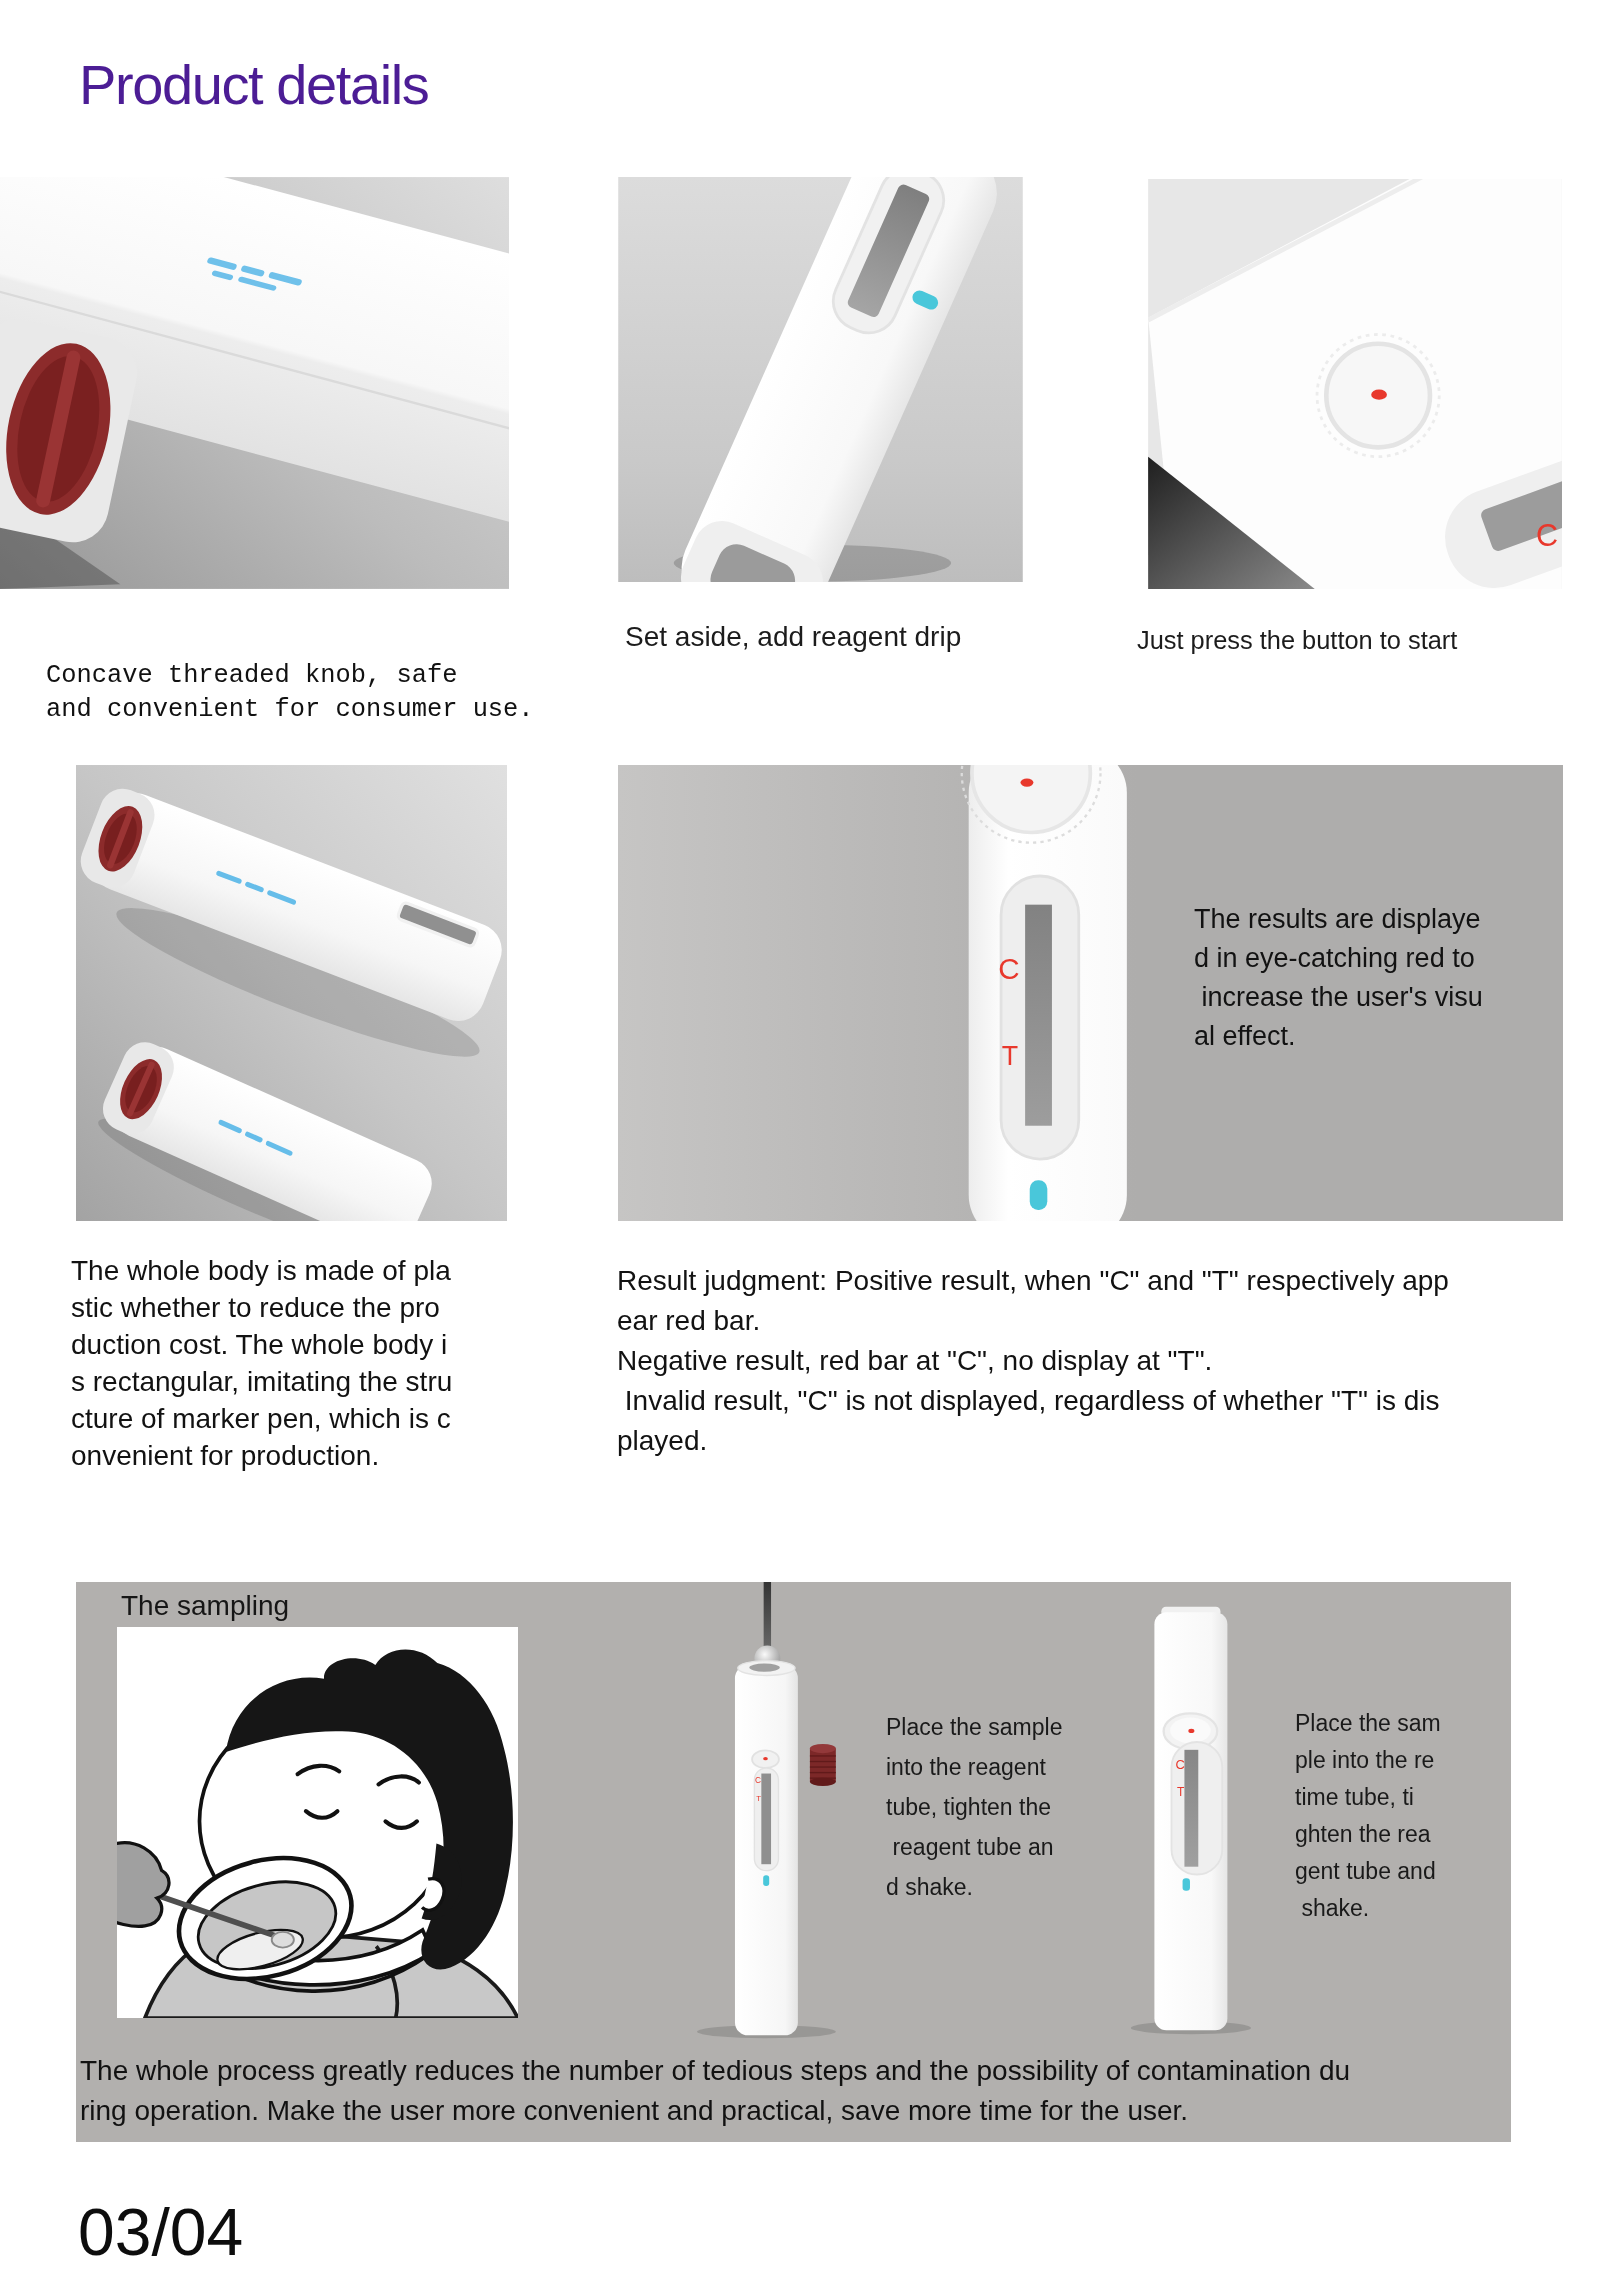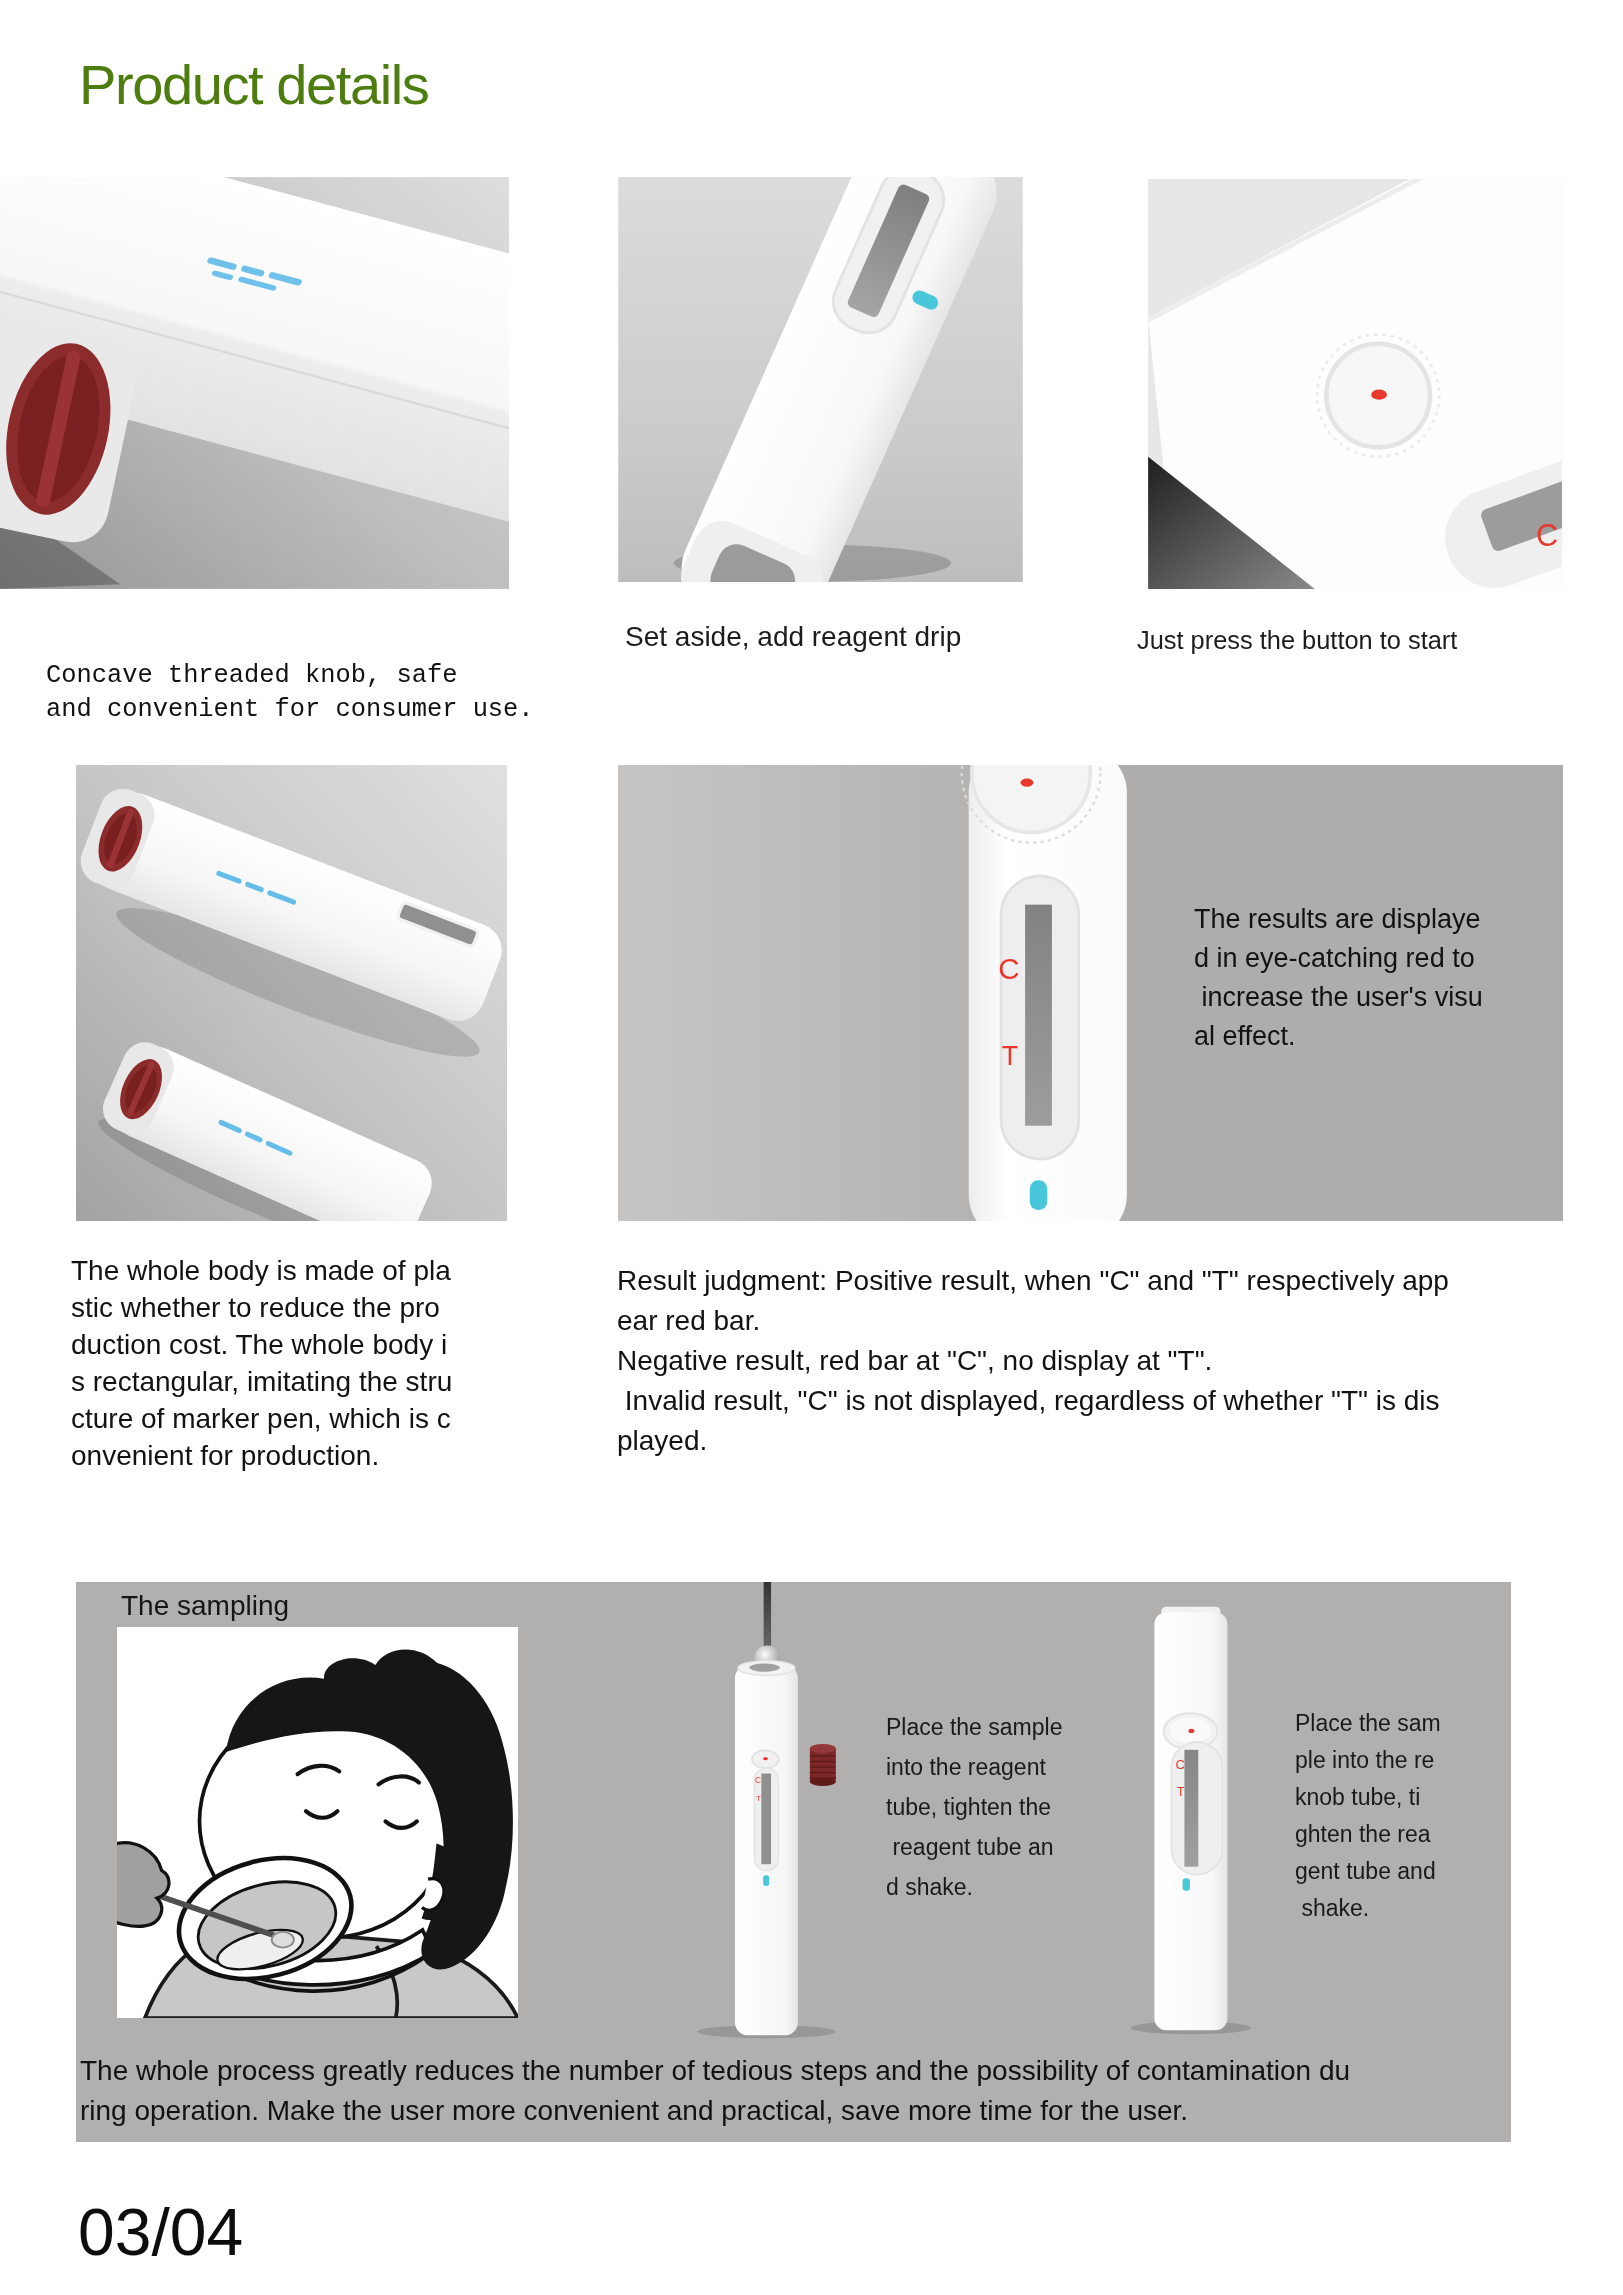--- a/index.html
+++ b/index.html
@@ -3,21 +3,21 @@
 <meta charset="utf-8">
 <style>
   html,body{margin:0;padding:0;background:#ffffff;}
   #page{position:relative;width:1623px;height:2295px;background:#ffffff;
         font-family:"Liberation Sans",sans-serif;color:#161616;overflow:hidden;}
   .abs{position:absolute;}
   .tile{position:absolute;overflow:hidden;}
   .txt{position:absolute;color:#161616;}
   .mono{font-family:"Liberation Mono","DejaVu Sans Mono",monospace;margin-top:33px;}
   .ln{display:block;white-space:pre;}
-  .title{left:79px;top:52px;font-size:56px;font-weight:400;letter-spacing:-1.4px;color:#4d7c0f;}
+  .title{left:79px;top:52px;font-size:56px;font-weight:400;letter-spacing:-1.4px;color:#4c1d95;}
   .cap-a{left:46px;top:626px;font-size:25.4px;line-height:34px;color:#111;}
   .cap-b{left:625px;top:621px;font-size:28px;color:#1c1c1c;}
   .cap-c{left:1137px;top:626px;font-size:25.4px;color:#1c1c1c;}
   .results-note{left:1194px;top:900px;font-size:27px;line-height:39px;color:#121212;}
   .body-left{left:71px;top:1252px;font-size:28px;line-height:37px;color:#121212;}
   .result-judg{left:617px;top:1261px;font-size:28px;line-height:40px;color:#121212;}
   .note1{left:886px;top:1707px;font-size:23px;line-height:40px;color:#1a1a1a;}
   .note2{left:1295px;top:1705px;font-size:23px;line-height:37px;color:#1a1a1a;}
   .footer{left:80px;top:2051px;font-size:28px;line-height:40px;color:#121212;}
   .pagenum{left:78px;top:2194px;font-size:66px;color:#0d0d0d;}
@@ -334,21 +334,21 @@
   <div class="txt note1">
     <span class="ln">Place the sample</span>
     <span class="ln">into the reagent</span>
     <span class="ln">tube, tighten the</span>
     <span class="ln"> reagent tube an</span>
     <span class="ln">d shake.</span>
   </div>
   <div class="txt note2">
     <span class="ln">Place the sam</span>
     <span class="ln">ple into the re</span>
-    <span class="ln">knob tube, ti</span>
+    <span class="ln">time tube, ti</span>
     <span class="ln">ghten the rea</span>
     <span class="ln">gent tube and</span>
     <span class="ln"> shake.</span>
   </div>
 
   <div class="txt footer">
     <span class="ln">The whole process greatly reduces the number of tedious steps and the possibility of contamination du</span>
     <span class="ln">ring operation. Make the user more convenient and practical, save more time for the user.</span>
   </div>
 

